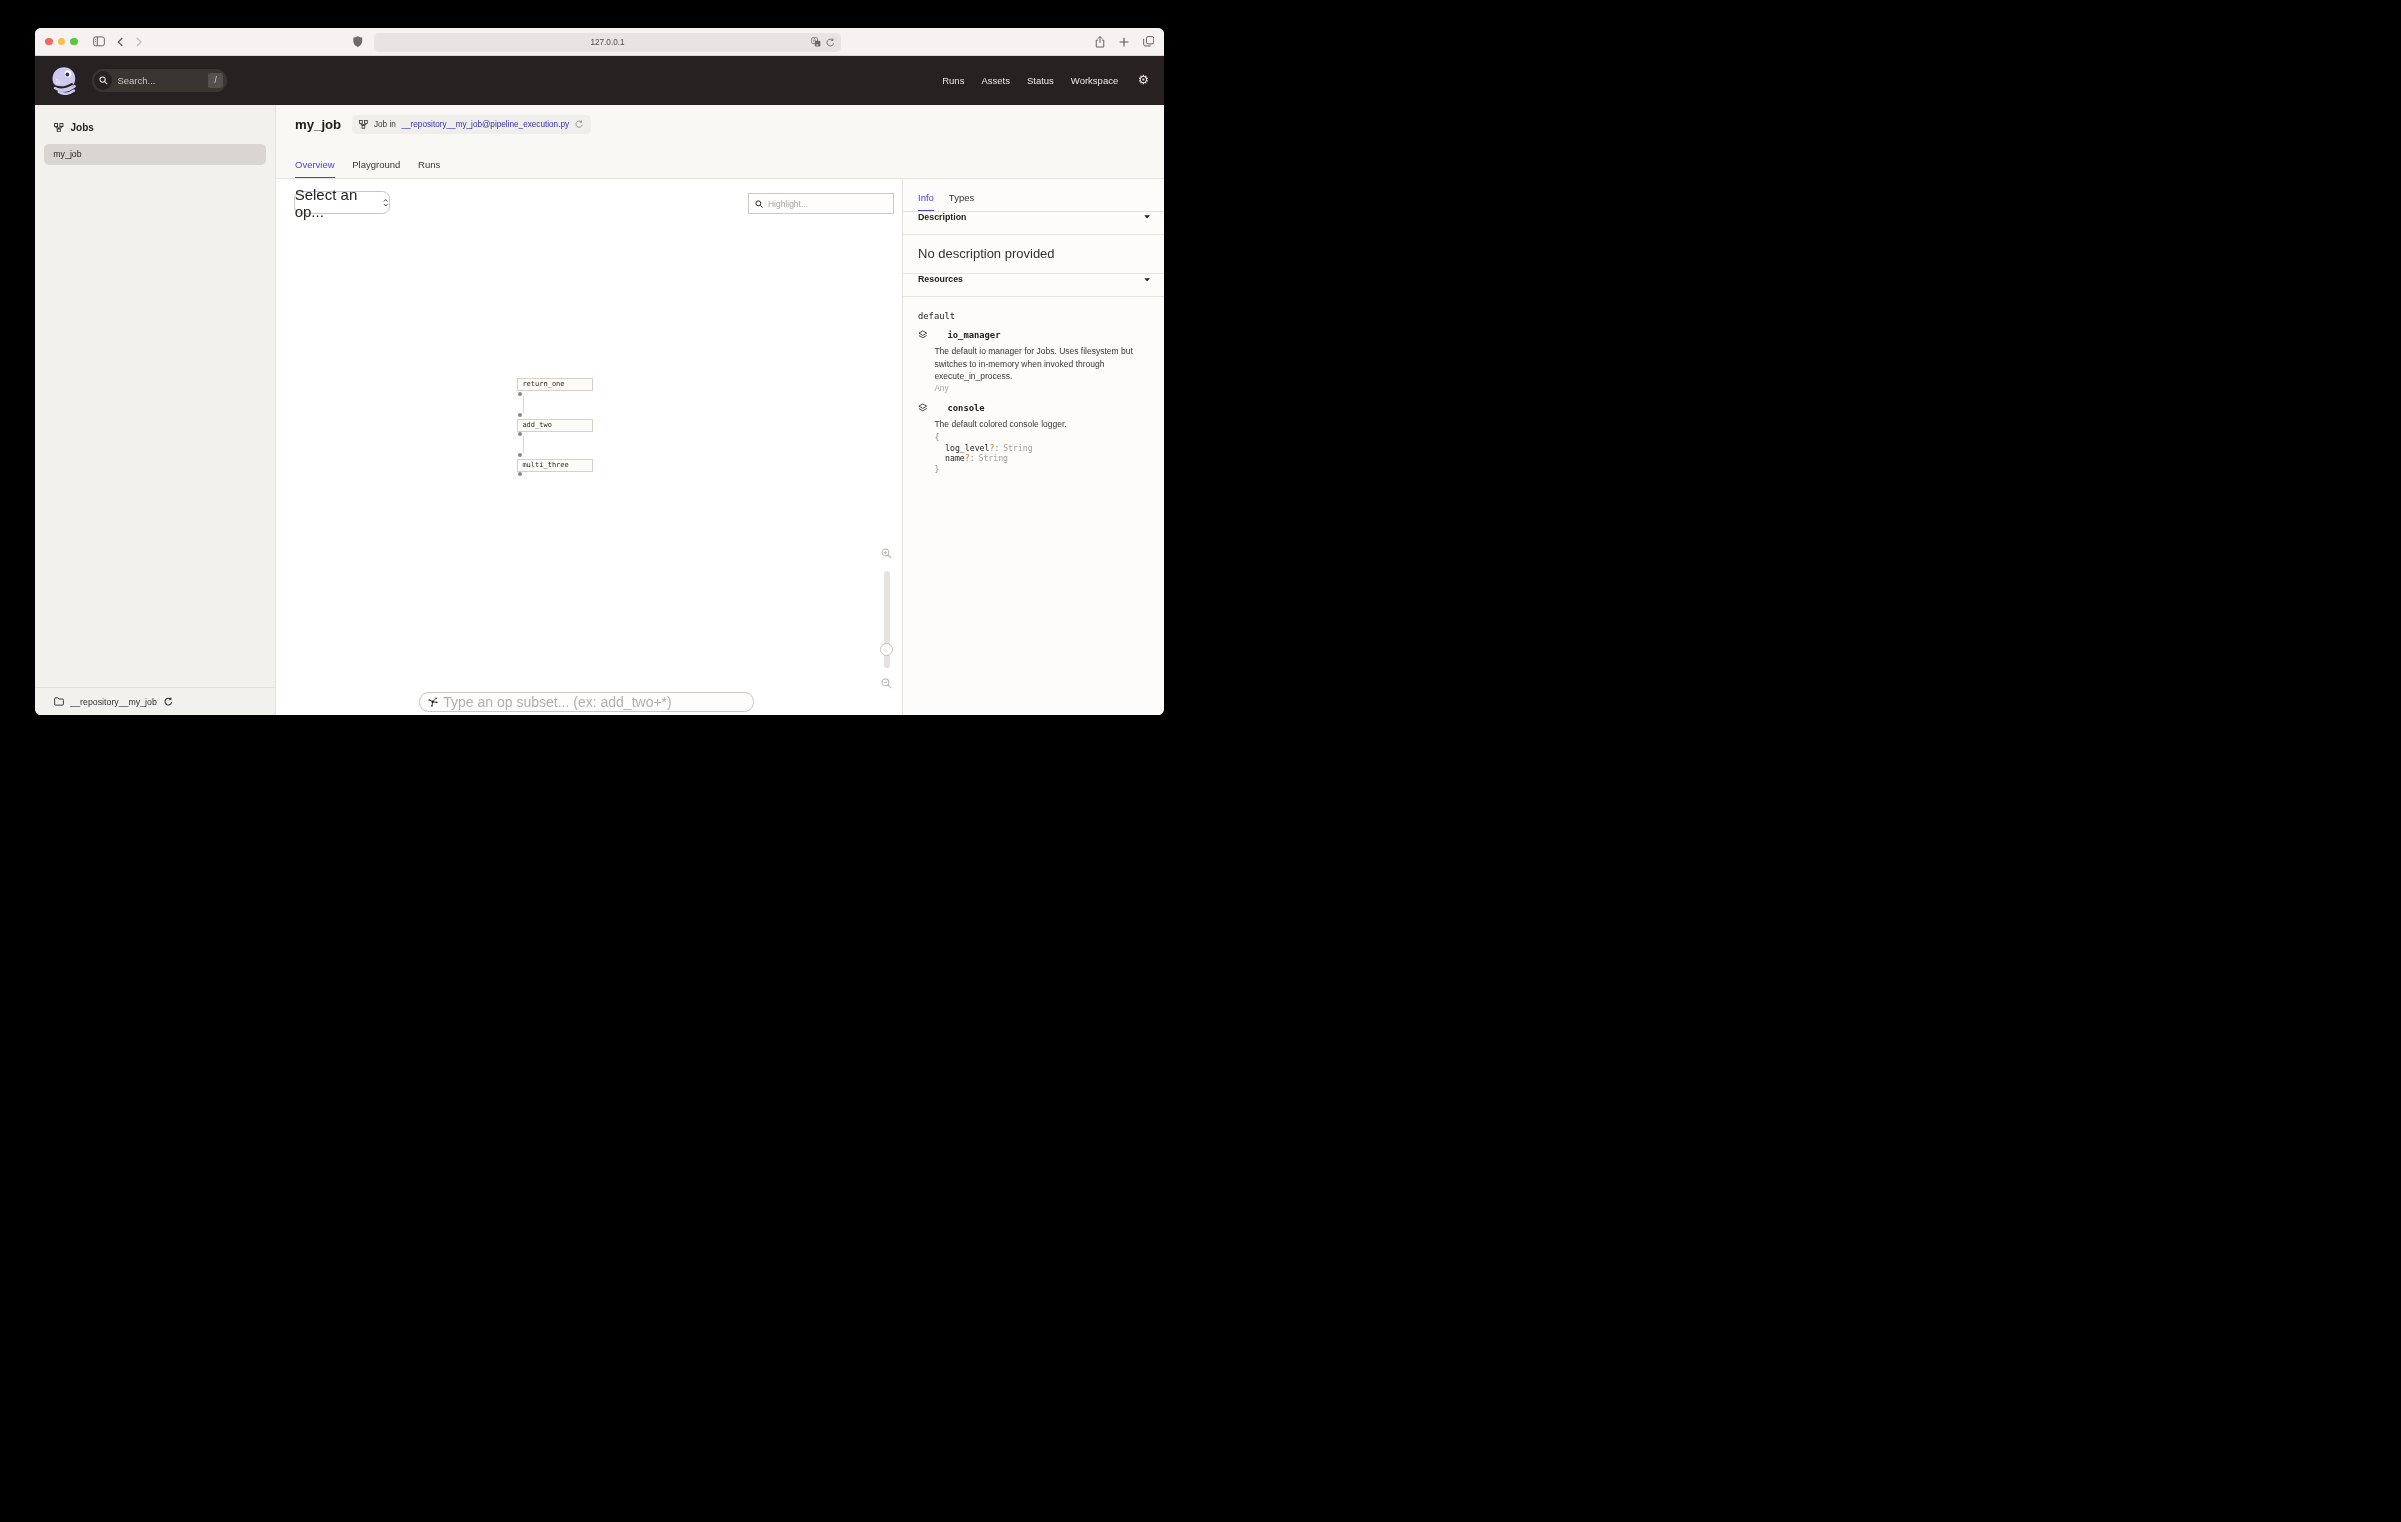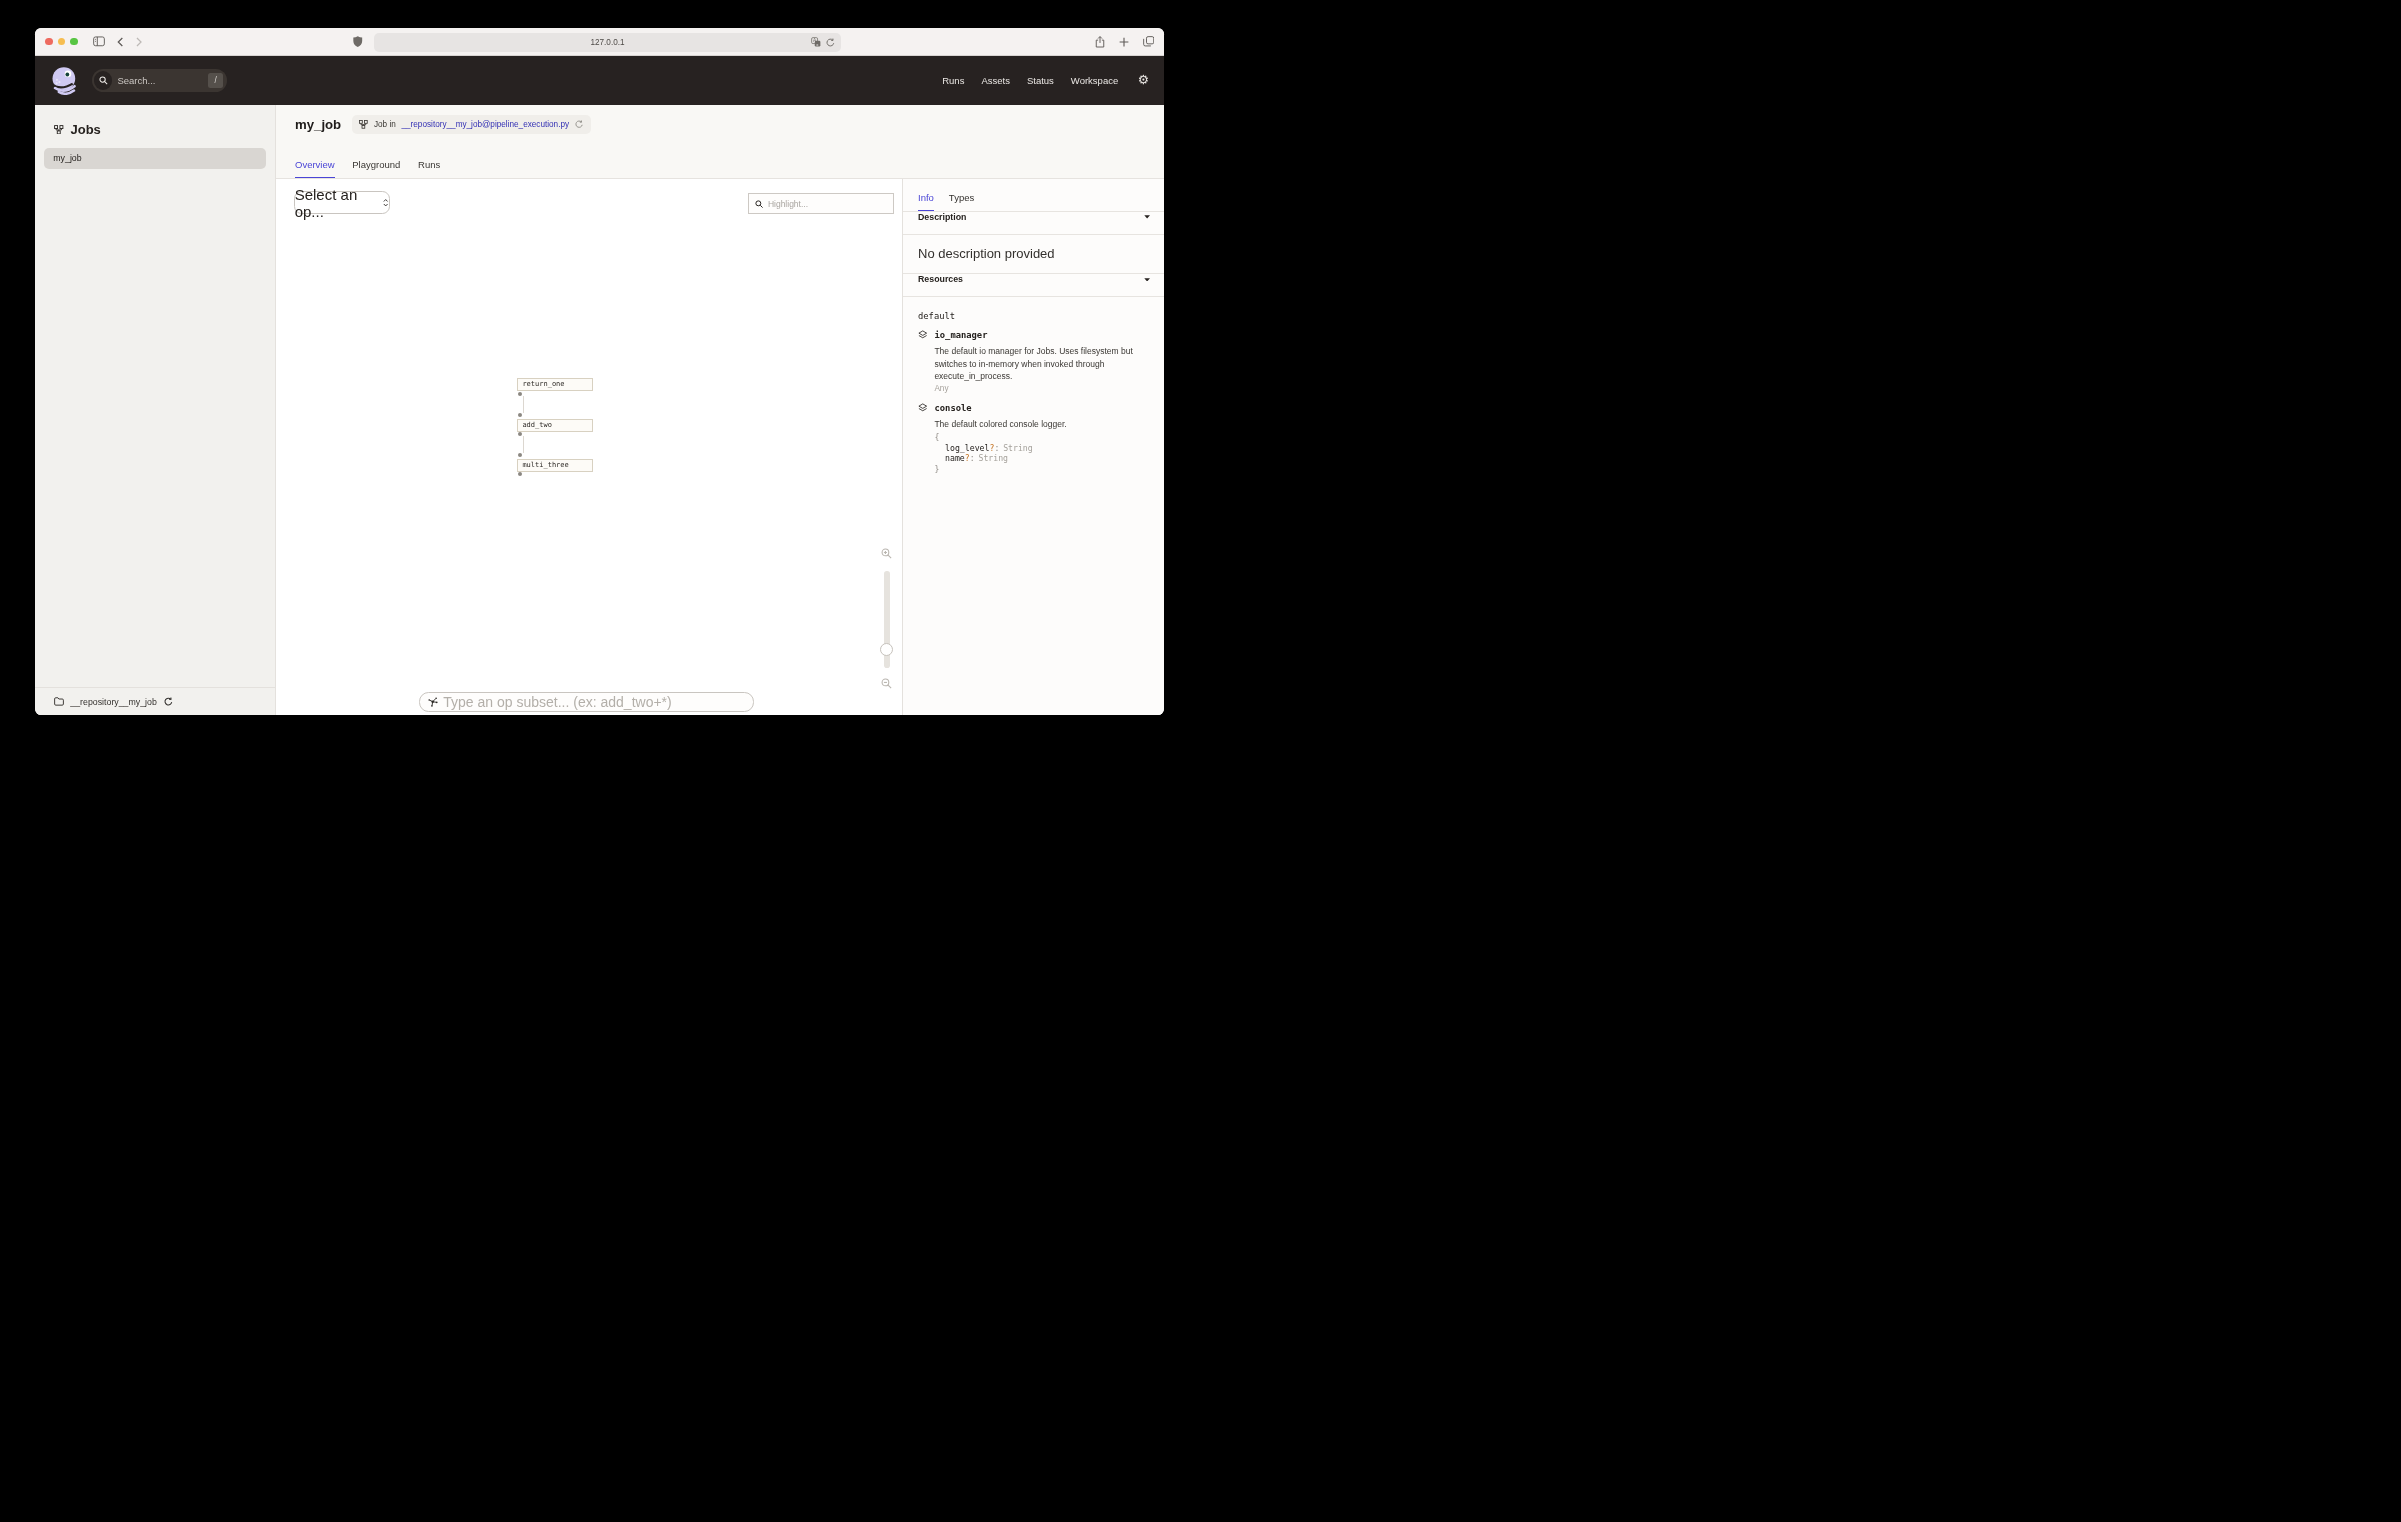--- a/index.html
+++ b/index.html
@@ -37,21 +37,21 @@
   .slash-badge { width:14.5px; height:14.5px; border-radius:2.5px; background:#55504b; color:#d9d5d1;
                  font-size:8.2px; display:flex; align-items:center; justify-content:center; flex:none; }
   .dg-nav { margin-left:auto; display:flex; align-items:center; gap:17px; }
   .dg-nav .nav-item { color:#eae7e4; font-size:9.5px; font-weight:500; cursor:pointer; }
   .gear { color:#e8e5e2; font-size:12.6px; line-height:1; margin-left:2.5px; }
 
   
   .app-body { flex:1; display:flex; min-height:0; }
   .sidebar { width:241px; flex:none; background:#f2f1ee; border-right:0.6px solid #e4e1dd; position:relative; }
   .sidebar-head { display:flex; align-items:center; gap:7px; padding:17px 0 0 19px; color:#26221f; }
-  .sidebar-head .hd { font-size:13px; font-weight:700; }
+  .sidebar-head .hd { font-size:10px; font-weight:700; }
   .side-item { margin:10.7px 8.8px 0; background:#d9d6d2; border-radius:5px; height:21px;
                display:flex; align-items:center; padding:0 9.5px; font-size:8.8px; color:#26221f; cursor:pointer; }
   .sidebar-footer { position:absolute; left:0; right:0; bottom:0; height:28px; border-top:0.6px solid #e4e1dd;
                     display:flex; align-items:center; padding-left:19px; gap:6.3px; font-size:8.8px; color:#33302d; }
   .sidebar-footer .reload { color:#33302d; margin-left:1.3px; }
 
   .content { flex:1; display:flex; flex-direction:column; min-width:0; }
   .content-header { height:74px; flex:none; position:relative; background:#f9f8f5; border-bottom:0.6px solid #e6e3df; }
   .title-row { position:absolute; left:19px; top:9.5px; display:flex; align-items:center; gap:10.7px; }
   .page-title { font-size:13.2px; font-weight:700; color:#1f1c1a; }
@@ -98,21 +98,21 @@
   .ptab { font-size:9.5px; font-weight:500; color:#33302d; padding-bottom:7px; border-bottom:1.9px solid transparent; cursor:pointer; }
   .ptab.active { color:#4a45d6; border-bottom-color:#4a45d6; }
   .section-header { height:23px; display:flex; align-items:center; justify-content:space-between;
                     padding:0 14px 12px 15px; border-bottom:0.6px solid #e7e4e0; cursor:pointer; }
   .section-header .st { font-size:8.8px; font-weight:700; color:#26221f; }
   .caret { color:#26221f; }
   .section-body { padding:10.7px 15px 12.6px; font-size:13px; color:#33302d; border-bottom:0.6px solid #e7e4e0; }
   .resources { padding:13.2px 15px; }
   .res-group { font-family:"DejaVu Sans Mono", monospace; font-size:8.8px; color:#26221f; }
   .res-item { margin-top:9.5px; }
-  .res-name-row { display:flex; gap:7px; color:#26221f; }
+  .res-name-row { display:flex; gap:20px; color:#26221f; }
   .res-name { font-family:"DejaVu Sans Mono", monospace; font-size:8.8px; font-weight:600; }
   .res-icon { color:#26221f; flex:none; }
   .res-desc { margin:5px 0 0 16.4px; font-size:8.5px; line-height:1.46; color:#3a3733; max-width:203px; }
   .res-type { margin:1.9px 0 0 16.4px; font-size:8.2px; color:#a5a19b; }
   .res-schema { margin:1.9px 0 0 16.4px; font-family:"DejaVu Sans Mono", monospace; font-size:8.2px;
                 line-height:10.7px; color:#8f8b86; }
   .res-schema .fields { padding-left:10.7px; }
   .fname { color:#26221f; } .opt { color:#c2701e; } .fcolon { color:#8f8b86; } .ftype { color:#a5a19b; padding-left:3.8px; }
   svg { display:block; }
 </style>

